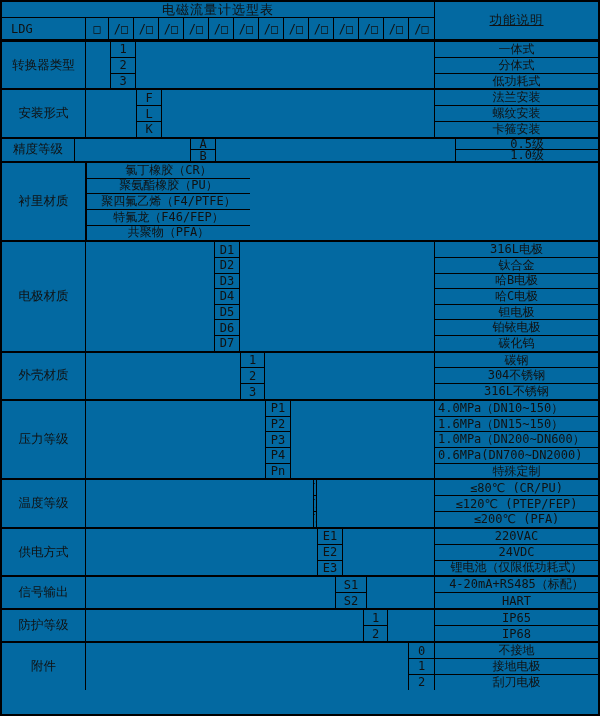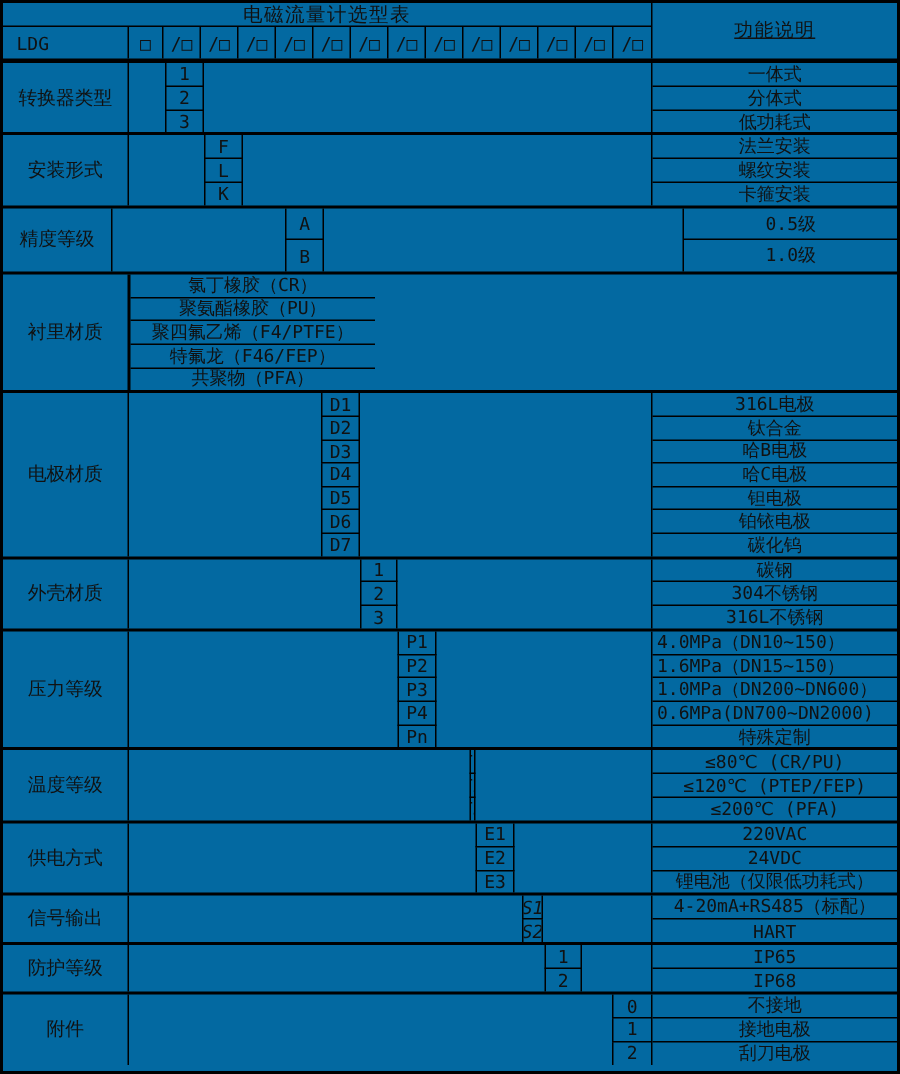--- a/index.html
+++ b/index.html
@@ -86,21 +86,21 @@
             <div class="code-box">L</div>
             <div class="code-box">K</div>
           </div>
         </div>
         <div class="desc-col">
           <div class="desc-row">法兰安装</div>
           <div class="desc-row">螺纹安装</div>
           <div class="desc-row">卡箍安装</div>
         </div>
       </div>
-      <div class="section" style="height: 44px; gap: 39px;">
+      <div class="section" style="height: 24px; gap: 39px;">
         <div class="sec-label">精度等级</div>
         <div class="mid">
           <div class="stack" style="left: 76px; width: 26px;">
             <div class="code-box">A</div>
             <div class="code-box">B</div>
           </div>
         </div>
         <div class="desc-col">
           <div class="desc-row">0.5级</div>
           <div class="desc-row">1.0级</div>
@@ -199,21 +199,21 @@
         </div>
         <div class="desc-col">
           <div class="desc-row">220VAC</div>
           <div class="desc-row">24VDC</div>
           <div class="desc-row">锂电池（仅限低功耗式）</div>
         </div>
       </div>
       <div class="section" style="height: 32.96px;">
         <div class="sec-label">信号输出</div>
         <div class="mid">
-          <div class="stack" style="left: 262px; width: 14px; font-style: italic;">
+          <div class="stack" style="left: 249px; width: 32px;">
             <div class="code-box">S1</div>
             <div class="code-box">S2</div>
           </div>
         </div>
         <div class="desc-col">
           <div class="desc-row">4-20mA+RS485（标配）</div>
           <div class="desc-row">HART</div>
         </div>
       </div>
       <div class="section" style="height: 32.96px;">

